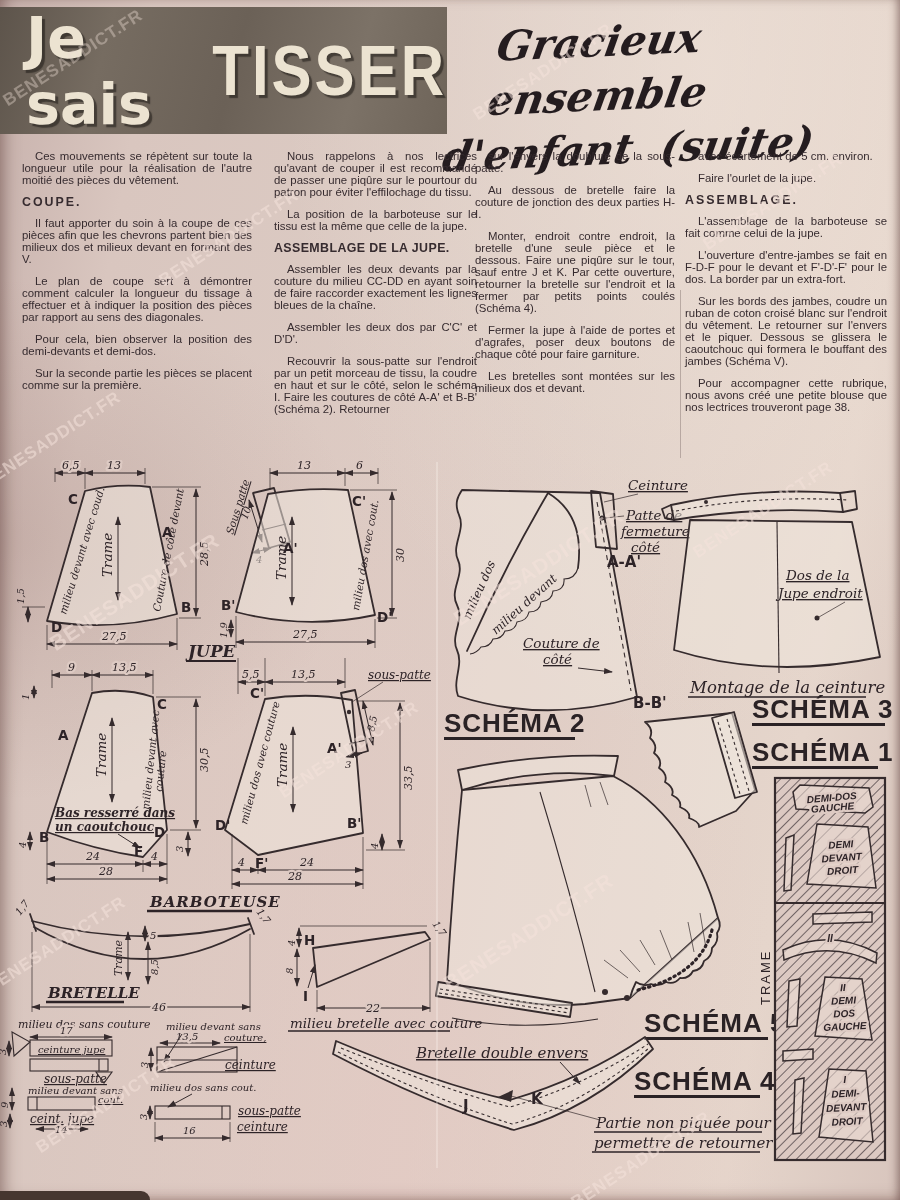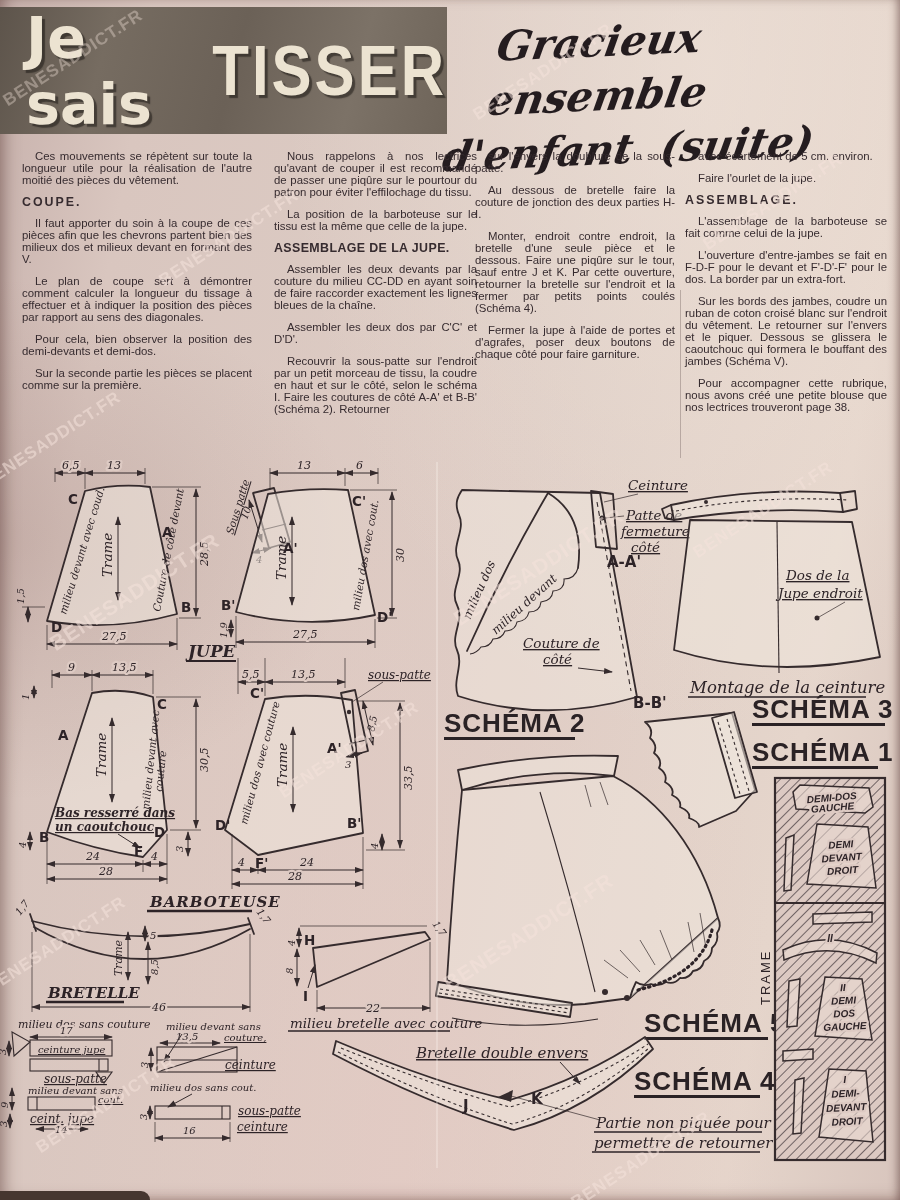--- a/index.html
+++ b/index.html
@@ -101,20 +101,21 @@
     <h4 class="tight">ASSEMBLAGE DE LA JUPE.</h4>
     <p>Assembler les deux devants par la couture du milieu CC-DD en ayant soin de faire raccorder exactement les lignes bleues de la chaîne.</p>
     <p>Assembler les deux dos par C'C' et D'D'.</p>
     <p>Recouvrir la sous-patte sur l'endroit par un petit morceau de tissu, la coudre en haut et sur le côté, selon le schéma I. Faire les coutures de côté A-A' et B-B' (Schéma 2). Retourner</p>
   </div>
   <div class="col" id="col3">
     <p>sur l'envers la doublure de la sous-patte.</p>
     <p>Au dessous de bretelle faire la couture de jonction des deux parties H-I.</p>
     <p>Monter, endroit contre endroit, la bretelle d'une seule pièce et le dessous. Faire une piqûre sur le tour, sauf entre J et K. Par cette ouverture, retourner la bretelle sur l'endroit et la fermer par petits points coulés (Schéma 4).</p>
     <p>Fermer la jupe à l'aide de portes et d'agrafes, poser deux boutons de chaque côté pour faire garniture.</p>
+    <p>Les bretelles sont montées sur les milieux dos et devant.</p>
   </div>
   <div class="col" id="col4">
     <p>avec écartement de 5 cm. environ.</p>
     <p>Faire l'ourlet de la jupe.</p>
     <h4>ASSEMBLAGE.</h4>
     <p>L'assemblage de la barboteuse se fait comme celui de la jupe.</p>
     <p>L'ouverture d'entre-jambes se fait en F-D-F pour le devant et F'-D'-F' pour le dos. La border par un extra-fort.</p>
     <p>Sur les bords des jambes, coudre un ruban de coton croisé blanc sur l'endroit du vêtement. Le retourner sur l'envers et le piquer. Dessous se glissera le caoutchouc qui formera le bouffant des jambes (Schéma V).</p>
     <p>Pour accompagner cette rubrique, nous avons créé une petite blouse que nos lectrices trouveront page 38.</p>
   </div>

